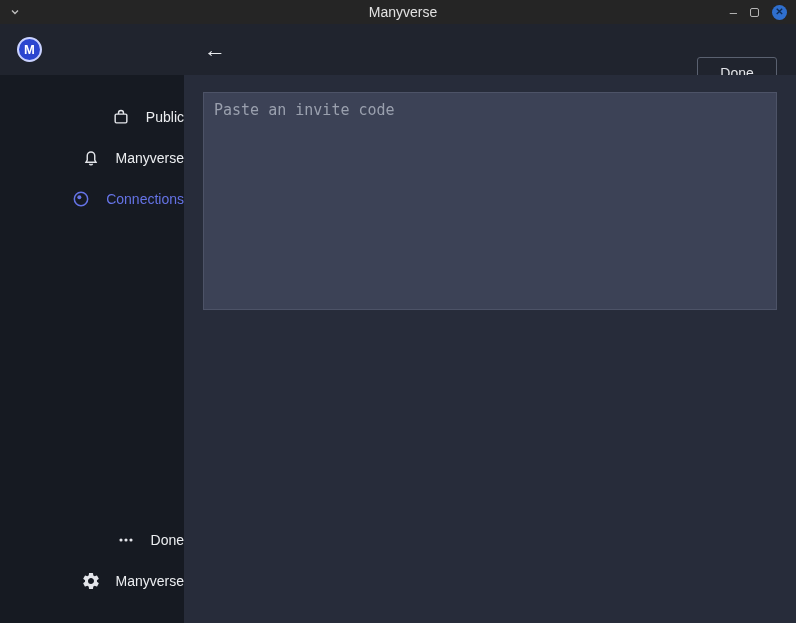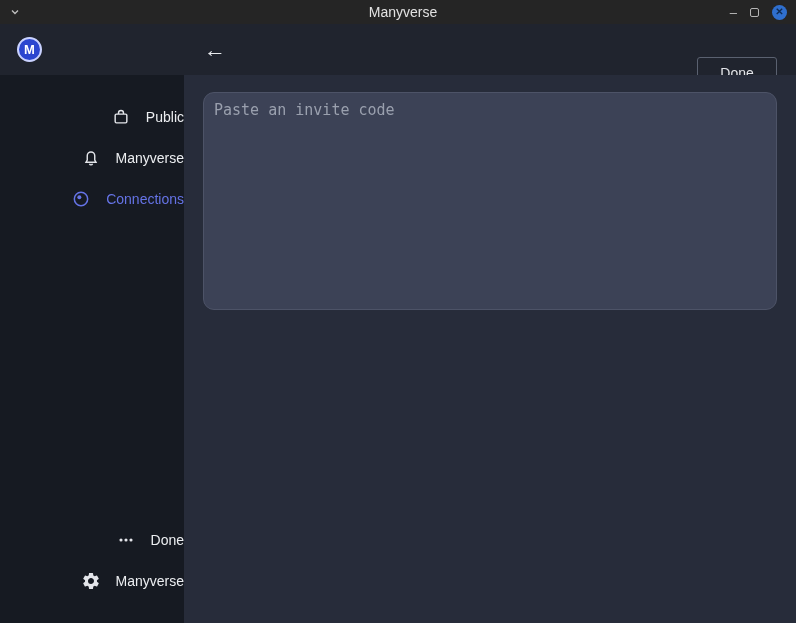--- a/index.html
+++ b/index.html
@@ -63,21 +63,21 @@
   }
   .nav-item .icon { width:20px; height:20px; display:flex; align-items:center; justify-content:center; color:#e3e5ea; }
   .nav-item .icon svg { width:20px; height:20px; }
   .nav-item.active { color:#6573e6;margin-left:20px; }
   .nav-item.active .icon { color:#6573e6; }
   .sidebar-spacer { flex:1; }
 
   .main { flex:1; background:#272c3a; padding:17px 19px; }
   .invite-textarea {
     width:100%; height:218px; display:block;
-    background:#3c4256; border:1px solid #4d5367; border-radius:11px;
+    background:#3c4256; border:1px solid #4d5367; border-radius:0;
     color:#dfe2ea; font-family:"DejaVu Sans Mono", monospace; font-size:15px;
     padding:8px 10px; resize:none; outline:none;
   }
   .invite-textarea::placeholder { color:#9aa0ae; }
 </style>
 </head>
 <body>
 
 <div class="window">
 

